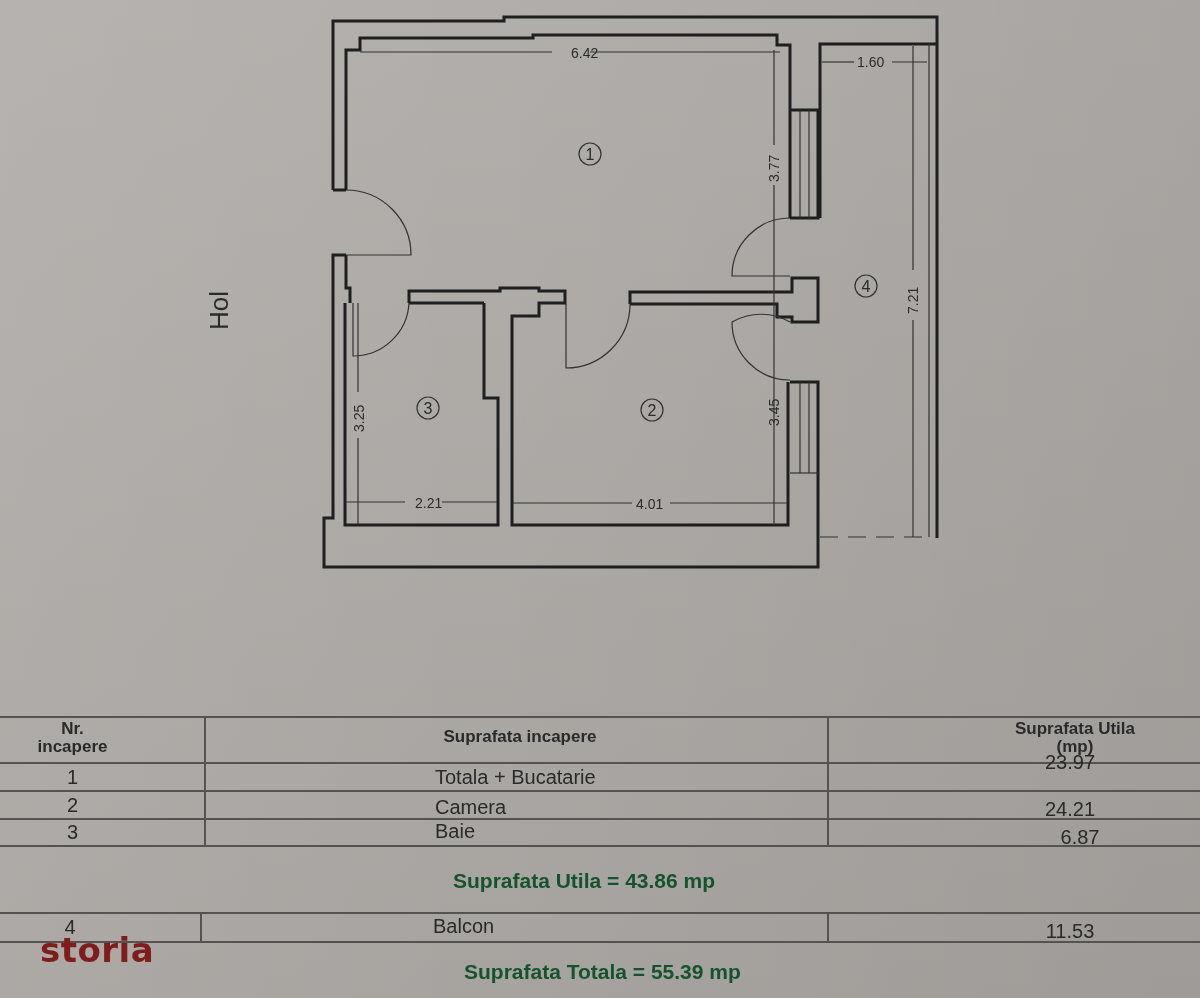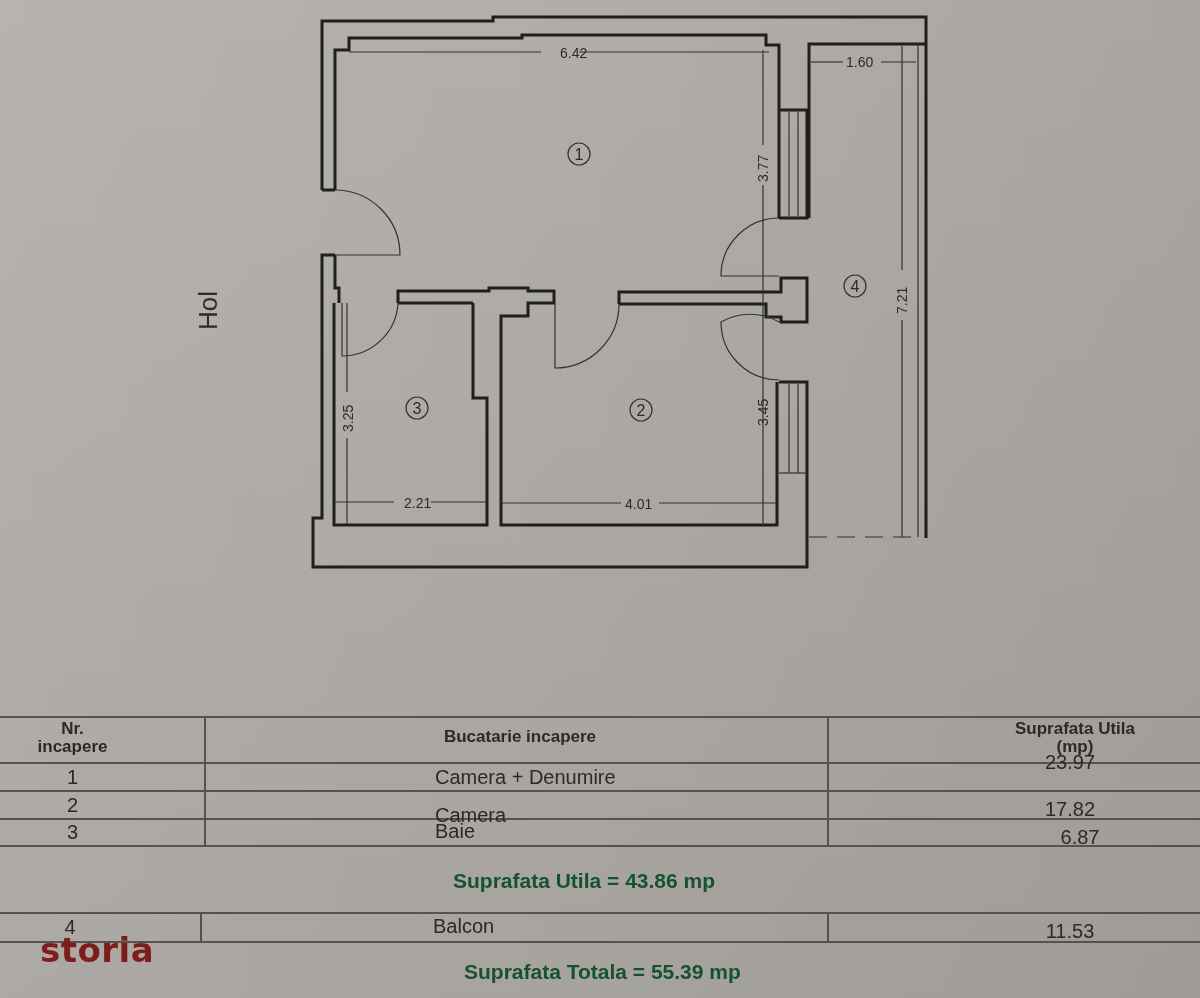--- a/index.html
+++ b/index.html
@@ -5,21 +5,21 @@
   html, body { margin:0; padding:0; }
   body {
     width:1200px; height:998px; overflow:hidden; position:relative;
     background:#aeaaa6;
     background-image:
       linear-gradient(90deg, rgba(255,255,255,0.06) 0%, rgba(255,255,255,0) 40%, rgba(0,0,0,0.05) 100%),
       linear-gradient(180deg, rgba(255,255,255,0.05) 0%, rgba(0,0,0,0.04) 100%);
     font-family:"Liberation Sans", sans-serif;
     color:#2a2a2a;
   }
-  .plan { position:absolute; left:1px; top:0; width:1032px; height:700px; }
+  .plan { position:absolute; left:12px; top:0; width:1032px; height:700px; }
   .plan svg { position:absolute; left:0; top:0; }
   .plan text { font-family:"Liberation Sans", sans-serif; fill:#2b2b2b; }
   .table { position:absolute; left:0; top:716px; width:1200px; }
   .hline { position:absolute; left:0; width:1200px; height:2px; background:#55524f; }
   .vline { position:absolute; width:2px; background:#55524f; }
   .cell { position:absolute; text-align:center; font-size:20px; line-height:22px; color:#2a2a2a; }
   .hdr { font-weight:bold; font-size:17px; }
   .sum { position:absolute; font-weight:bold; font-size:21px; color:#14532d; }
   .storia {
     position:absolute; left:40px; top:930px; font-size:34px; font-weight:bold;
@@ -122,33 +122,33 @@
 
   <div class="vline" style="left:204px; top:0px; height:130px;"></div>
   <div class="vline" style="left:827px; top:2px; height:128px;"></div>
   <div class="vline" style="left:200px; top:196px; height:30px;"></div>
   <div class="vline" style="left:827px; top:196px; height:30px;"></div>
 
   <div class="cell hdr" style="left:0; width:145px; top:4px; line-height:18px;">
     <div>Nr.</div>
     <div>incapere</div>
   </div>
-  <div class="cell hdr" style="left:205px; width:630px; top:10px;">Bucatarie incapere</div>
+  <div class="cell hdr" style="left:205px; width:630px; top:10px;">Suprafata incapere</div>
   <div class="cell hdr" style="left:960px; width:230px; top:4px; line-height:18px;">
     <div>Suprafata Utila</div>
     <div>(mp)</div>
   </div>
 
   <div class="cell" style="left:0; width:145px; top:50px;">1</div>
-  <div class="cell" style="left:435px; top:50px; text-align:left;">Camera + Denumire</div>
+  <div class="cell" style="left:435px; top:50px; text-align:left;">Totala + Bucatarie</div>
   <div class="cell" style="left:1000px; width:140px; top:35px;">23.97</div>
 
   <div class="cell" style="left:0; width:145px; top:78px;">2</div>
-  <div class="cell" style="left:435px; top:88px; text-align:center;">Camera</div>
-  <div class="cell" style="left:1000px; width:140px; top:82px;">17.82</div>
+  <div class="cell" style="left:435px; top:80px; text-align:center;">Camera</div>
+  <div class="cell" style="left:1000px; width:140px; top:82px;">24.21</div>
 
   <div class="cell" style="left:0; width:145px; top:105px;">3</div>
   <div class="cell" style="left:435px; top:104px; text-align:center;">Baie</div>
   <div class="cell" style="left:1010px; width:140px; top:110px;">6.87</div>
 
   <div class="sum" style="left:453px; top:153px;">Suprafata Utila = 43.86 mp</div>
 
   <div class="cell" style="left:0; width:140px; top:200px;">4</div>
   <div class="cell" style="left:433px; top:199px; text-align:center;">Balcon</div>
   <div class="cell" style="left:1000px; width:140px; top:204px;">11.53</div>

